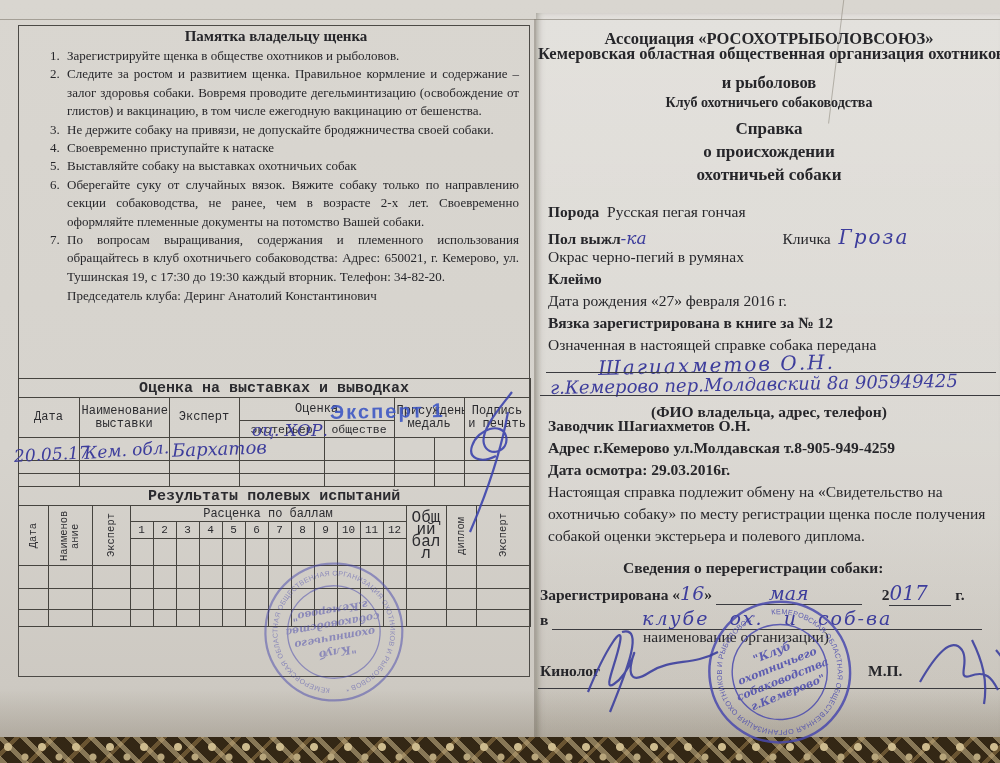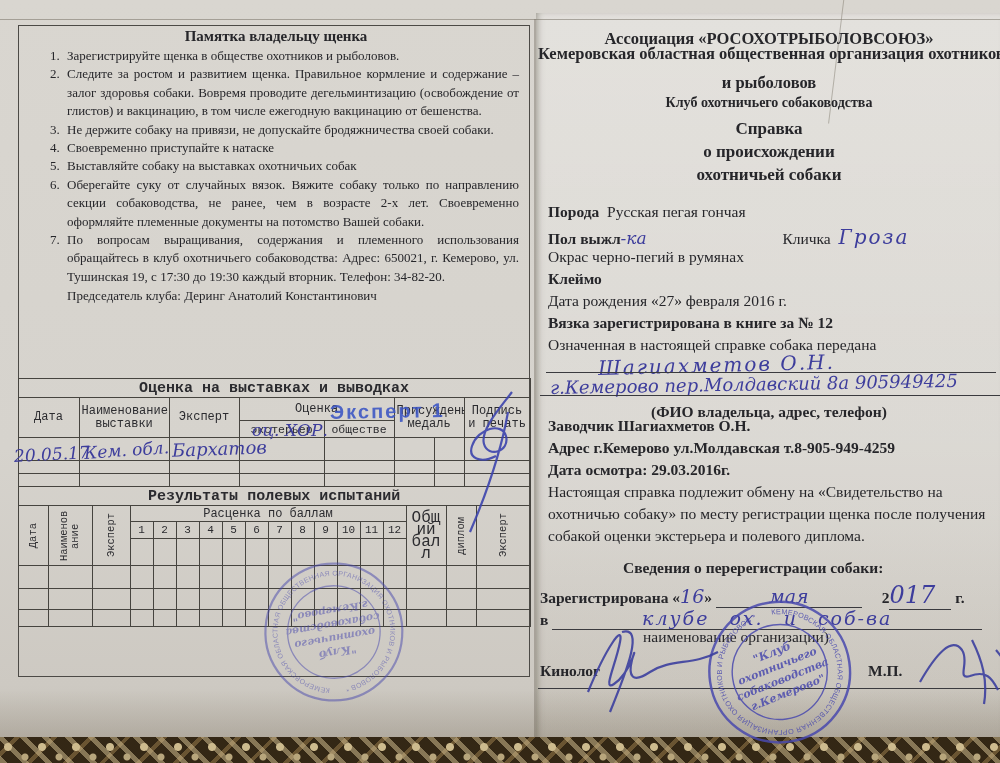--- a/index.html
+++ b/index.html
@@ -358,21 +358,21 @@
 
     <div class="cline" style="top:469px;left:10px;">Настоящая справка подлежит обмену на «Свидетельство на</div>
     <div class="cline" style="top:491px;left:10px;">охотничью собаку» по месту регистрации щенка после получения</div>
     <div class="cline" style="top:513px;left:10px;">собакой оценки экстерьера и полевого диплома.</div>
 
     <div class="cline b" style="top:545px;left:85px;">Сведения о перерегистрации собаки:</div>
 
     <div class="cline" style="top:567px;left:2px;">
       <span class="b">Зарегистрирована «</span><span class="hw" style="font-size:19px;">16</span><span class="b">»</span>
       <span style="display:inline-block;width:146px;border-bottom:1.5px solid #3a3a3e;text-align:center;"><span class="hw" style="font-size:19px;">мая</span></span>
-      <span class="b" style="margin-left:16px;">2</span><span style="display:inline-block;width:62px;border-bottom:1.5px solid #3a3a3e;"><span class="hw" style="font-size:24px;">017</span></span>
+      <span class="b" style="margin-left:16px;">2</span><span style="display:inline-block;width:62px;border-bottom:1.5px solid #3a3a3e;"><span class="hw" style="font-size:20px;">017</span></span>
       <span class="b">г.</span>
     </div>
     <div class="cline" style="top:593px;left:2px;">
       <span class="b">в</span>
       <span style="display:inline-block;width:430px;border-bottom:1.5px solid #3a3a3e;text-align:center;"><span class="hw" style="font-size:19px;word-spacing:12px;letter-spacing:2px;">клубе ох.  и  соб-ва</span></span>
     </div>
     <div class="cline" style="top:614px;left:105px;">наименование организации)</div>
 
     <div class="uline" style="top:674px;left:0;width:462px;"></div>
     <div class="cline b" style="top:648px;left:2px;">Кинолог</div>

